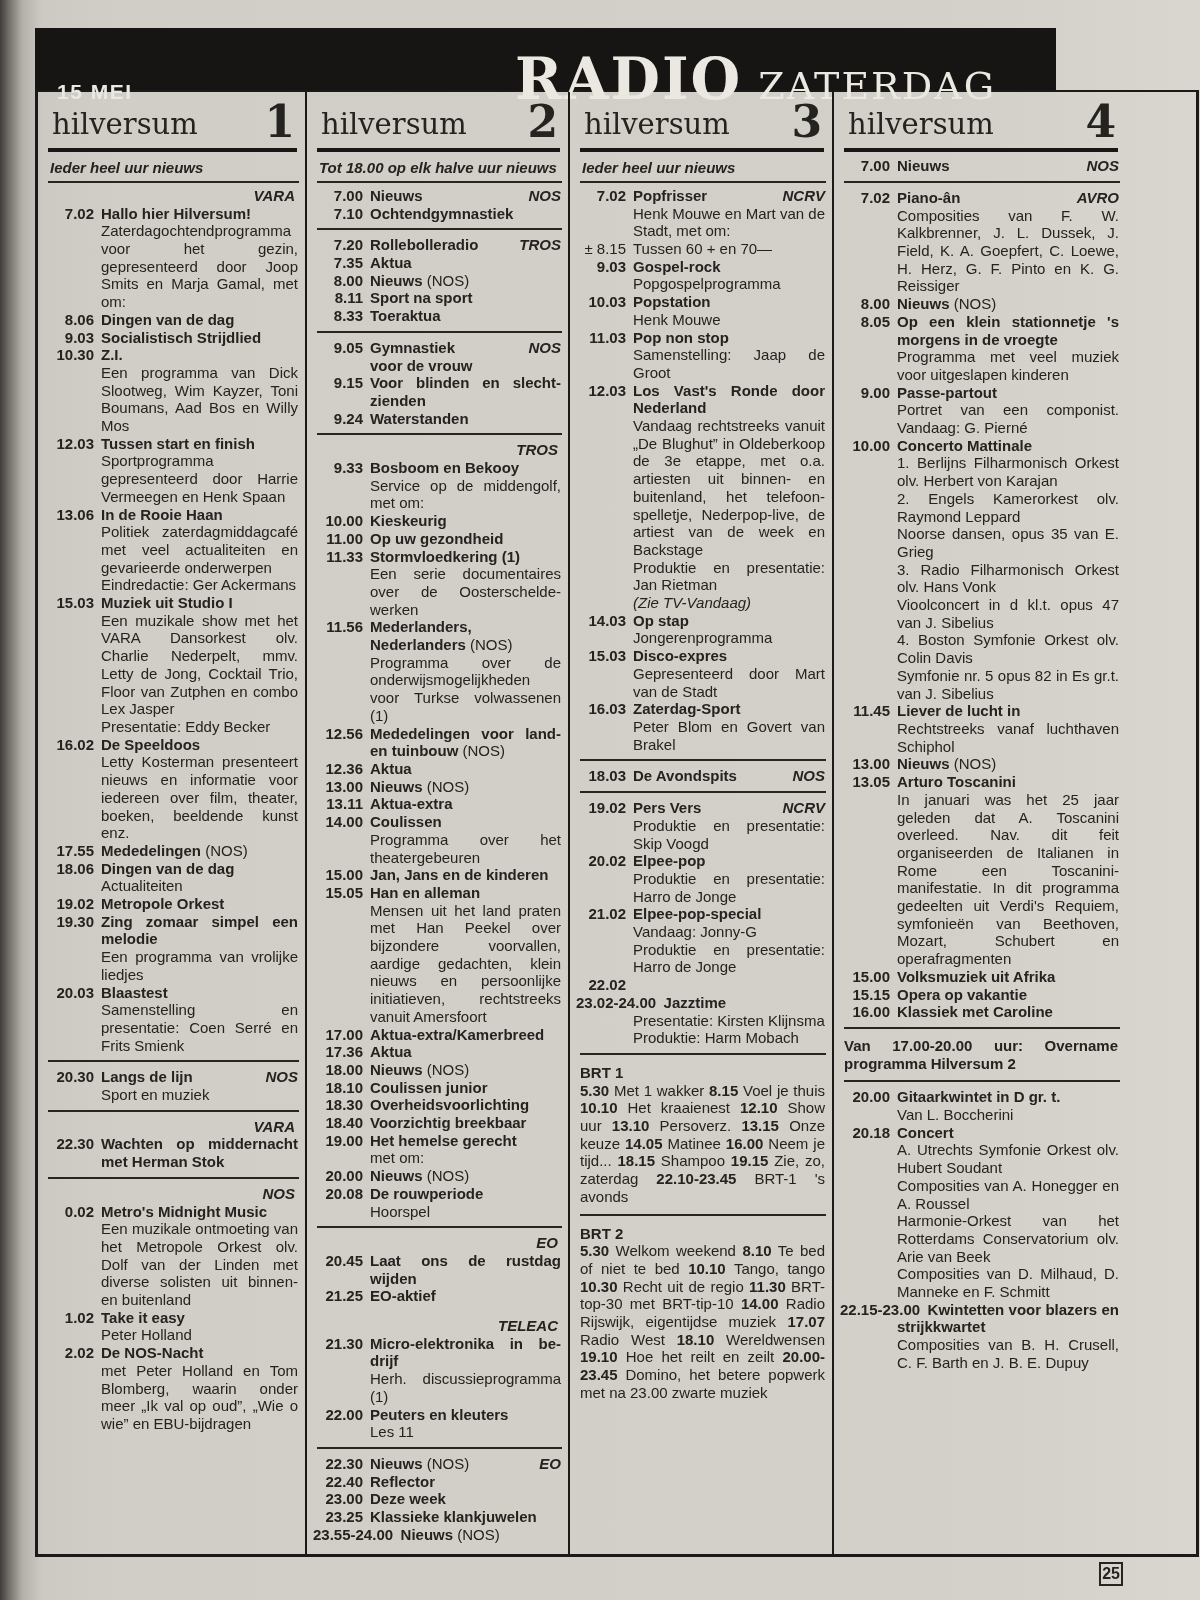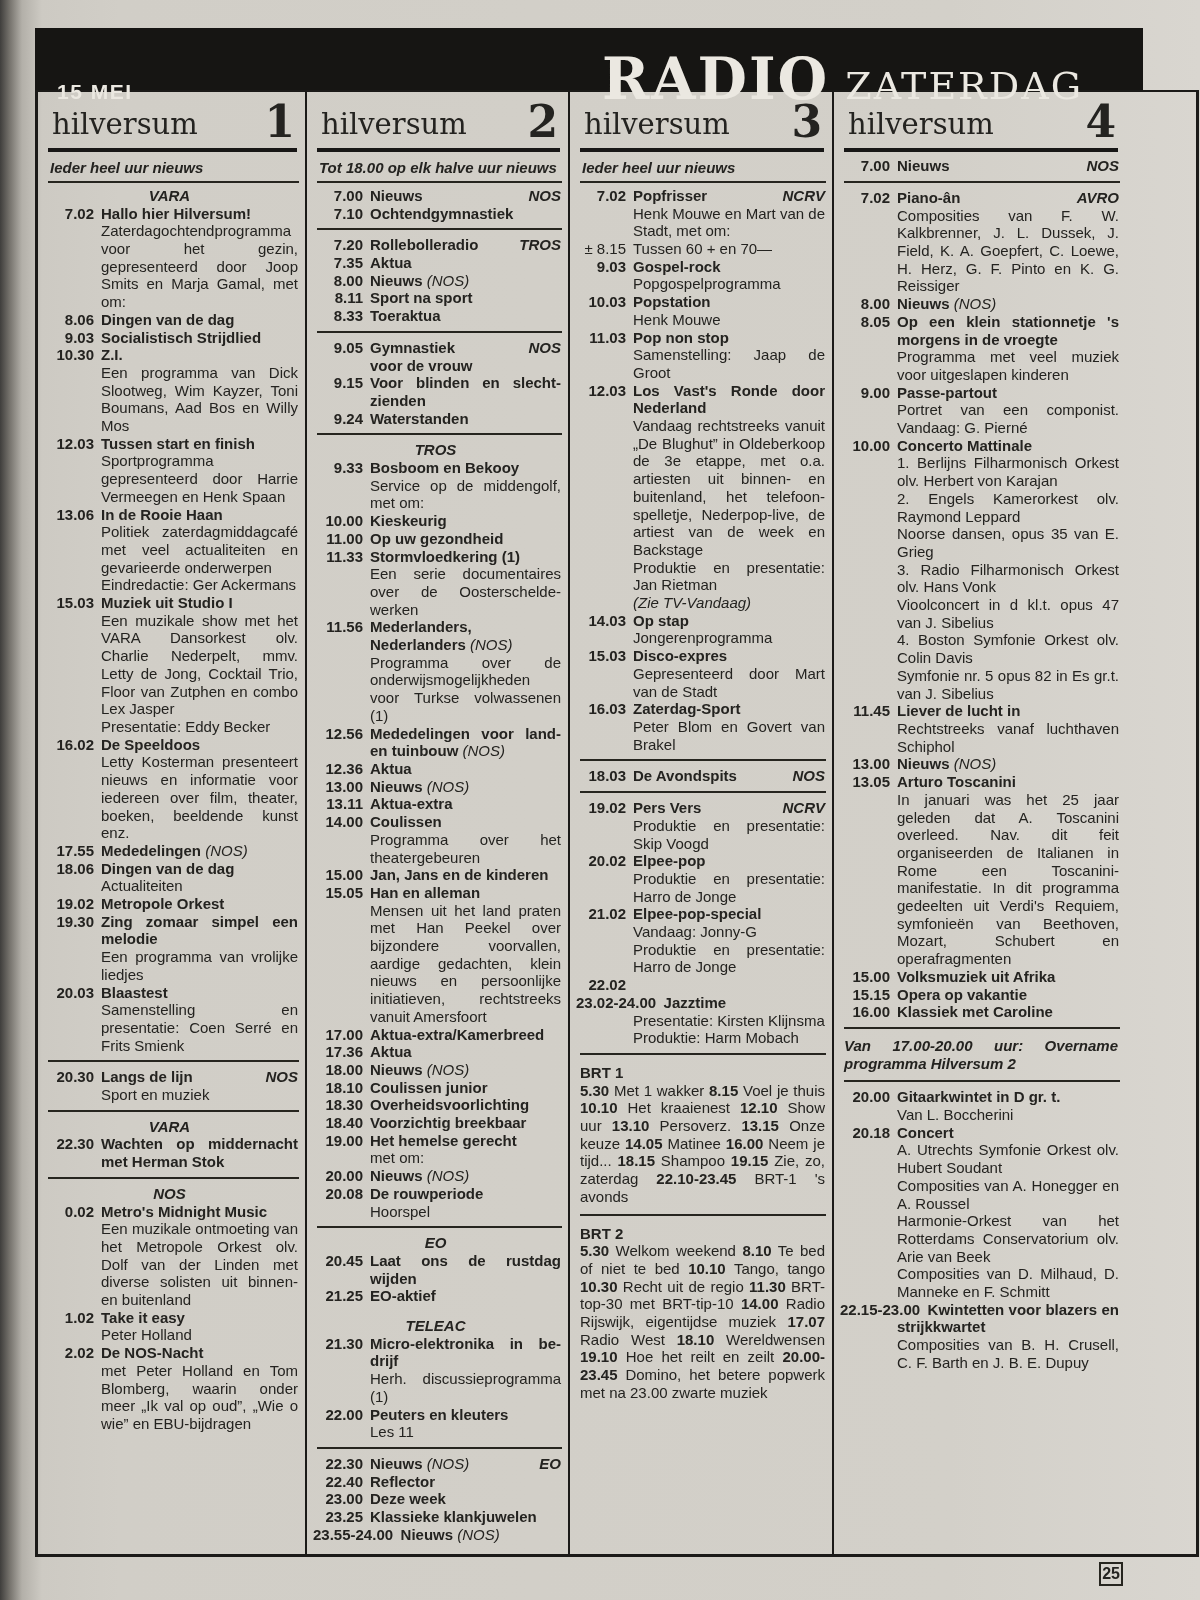--- a/index.html
+++ b/index.html
@@ -5,60 +5,60 @@
   html,body{margin:0;padding:0}
   body{
     width:1200px;min-height:1600px;
     background:linear-gradient(90deg,#3f3e3c 0px,#77746e 10px,#b3b0a9 22px,#cdcac3 42px,#d1cec7 120px,#d3d0c9 950px,#d9d6d0 1200px);
     font-family:"Liberation Sans",sans-serif;color:#242320;
     -webkit-font-smoothing:antialiased;
   }
   .page{width:1100px;margin-left:35px;padding-top:28px}
   
   .topbar{
-    width:1108px;height:62px;background:#161513;color:#ebe8e1;
+    width:1021px;height:62px;background:#161513;color:#ebe8e1;
     display:flex;align-items:baseline;box-sizing:border-box;
     padding:34px 34px 10px 22px;
   }
   .date{font-size:21px;font-weight:bold;letter-spacing:1.5px}
   .radio{font-family:"DejaVu Serif",serif;font-weight:bold;font-size:57px;line-height:0.6;margin-left:auto;letter-spacing:2px}
   .day{font-family:"DejaVu Serif",serif;font-weight:normal;font-size:38px;line-height:0.6;margin-left:16px;margin-right:26px;letter-spacing:2px}
   
   .grid{display:flex;align-items:stretch;width:1164px;border:3px solid #1b1a18;border-top-width:2px;box-sizing:border-box;background:transparent}
   .col{box-sizing:border-box;border-right:2px solid #1b1a18;font-size:15px;line-height:17.7px;padding:0 0 10px 6px}
   .col:last-child{border-right:none}
   .c1{width:269px}.c2{width:263px}.c3{width:264px}.c4{width:292px}
   .colhead{display:flex;align-items:flex-end;padding:12px 10px 0 8px}
   .hname{font-family:"DejaVu Serif",serif;font-size:29px;line-height:1}
   .hnum{font-family:"DejaVu Serif",serif;font-size:44px;font-weight:bold;line-height:0.8;margin-left:auto}
   .headbar{height:4px;background:#181716;margin:9px 8px 5px 4px}
   .colnote{font-style:italic;font-weight:bold;padding:2px 8px 1px 6px;text-align:justify}
   .notln{border-top:2px solid #26251f;margin:3px 6px 4px 4px}
   .rule{border-top:2px solid #26251f;margin:6px 6px 6px 4px}
   .gap{height:12px}
-  .orgline{text-align:center;font-style:italic;font-weight:bold;padding-right:10px}
+  .orgline{text-align:right;font-style:italic;font-weight:bold;padding-right:10px}
   .entry{display:flex;align-items:flex-start}
   .tc{flex:0 0 50px;text-align:right;font-weight:bold;padding-right:7px;white-space:nowrap}
   .tb{flex:1;min-width:0;padding-right:7px}
   .tl{margin:0;text-align:justify}
   .ti{font-weight:bold}
-  .nt{font-style:italic}
+  .nt{}
   .orgr{float:right;font-style:italic;font-weight:bold;padding-left:6px}
   .ds{margin:0;text-align:justify;overflow-wrap:break-word}
   .ds.it{font-style:italic}
   .light .tc,.light .ti{font-weight:normal}
   .entry.wide{display:block;padding-right:7px}
   .wideb{padding-right:0}
   .wideb .tl{padding-left:57px;text-indent:-57px}
   .wideb .ds{margin-left:57px}
   .tm{font-weight:bold}
   .brt{padding:3px 7px 2px 4px}
   .brt-t{font-weight:bold;margin:0}
   .brt-x{margin:0;text-align:justify;overflow-wrap:break-word}
-  .noteblk{font-style:italic;font-weight:bold;padding:2px 8px 2px 4px;text-align:justify}
+  .noteblk{font-weight:bold;padding:2px 8px 2px 4px;text-align:justify}
   .pnumrow{width:1088px;display:flex;justify-content:flex-end;padding-top:5px}
   .pnum{border:2px solid #26251f;font-weight:bold;font-size:16px;line-height:20px;padding:0 1px;color:#242320}
 </style>
 </head>
 <body>
 
 <div class="page">
   <div class="topbar">
     <span class="date">15 MEI</span>
     <span class="radio">RADIO</span>

